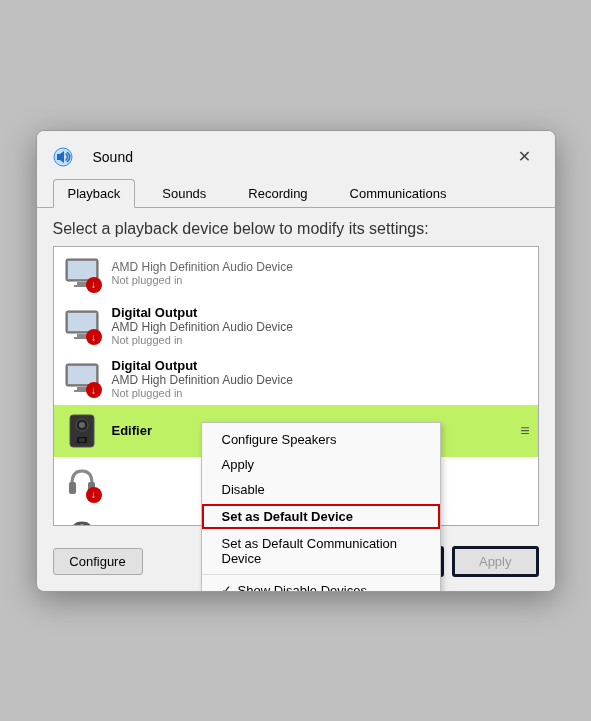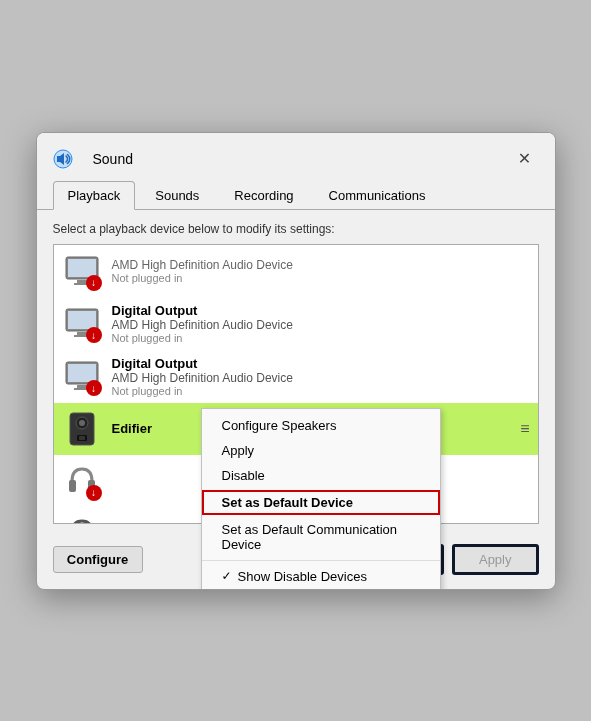--- a/index.html
+++ b/index.html
@@ -52,21 +52,21 @@
       align-items: center;
       justify-content: center;
       border-radius: 4px;
       font-size: 16px;
       color: #444;
     }
     .tabs {
       display: flex;
       padding: 8px 16px 0 16px;
       border-bottom: 1px solid #aaa;
-      gap: 5px;
+      gap: 12px;
     }
     .tab {
       padding: 6px 14px;
       cursor: pointer;
       font-size: 13px;
       border: 1px solid transparent;
       border-bottom: none;
       border-radius: 4px 4px 0 0;
       background: transparent;
       color: #000;
@@ -76,21 +76,21 @@
       background: #f0f0f0;
       border-color: #aaa;
       border-bottom: 1px solid #f0f0f0;
       margin-bottom: -1px;
       z-index: 1;
     }
     .dialog-body {
       padding: 12px 16px;
     }
     .subtitle {
-      font-size: 12px;
+      font-size: 16px;
       color: #333;
       margin-bottom: 8px;
     }
     .device-list-wrapper {
       position: relative;
     }
     .device-list {
       border: 1px solid #aaa;
       background: #fff;
       height: 280px;
@@ -129,21 +129,21 @@
     }
     .badge-red { background: #cc0000; }
     .device-info { flex: 1; min-width: 0; }
     .device-name { font-weight: 600; font-size: 13px; color: #000; }
     .device-name-partial { font-size: 12px; color: #666; }
     .device-sub { font-size: 12px; color: #555; }
     .device-status { font-size: 11px; color: #888; }
     .context-menu {
       position: absolute;
       left: 148px;
-      top: 164px;
+      top: 176px;
       background: #f9f9f9;
       border: 1px solid #c0c0c0;
       box-shadow: 2px 2px 6px rgba(0,0,0,0.2);
       z-index: 10;
       width: 240px;
       padding: 4px 0;
     }
     .ctx-item {
       padding: 5px 20px;
       cursor: pointer;
@@ -180,21 +180,20 @@
       padding: 8px 16px 14px 16px;
     }
     .configure-btn {
       padding: 5px 12px;
       border: 1px solid #aaa;
       background: #e1e1e1;
       border-radius: 3px;
       cursor: pointer;
       font-size: 13px;
       min-width: 90px;
-      font-weight: bold;
     }
     .footer-buttons {
       display: flex;
       gap: 8px;
     }
     .btn {
       padding: 5px 24px;
       border: 3px solid #0f172a;
       background: #e1e1e1;
       border-radius: 3px;

